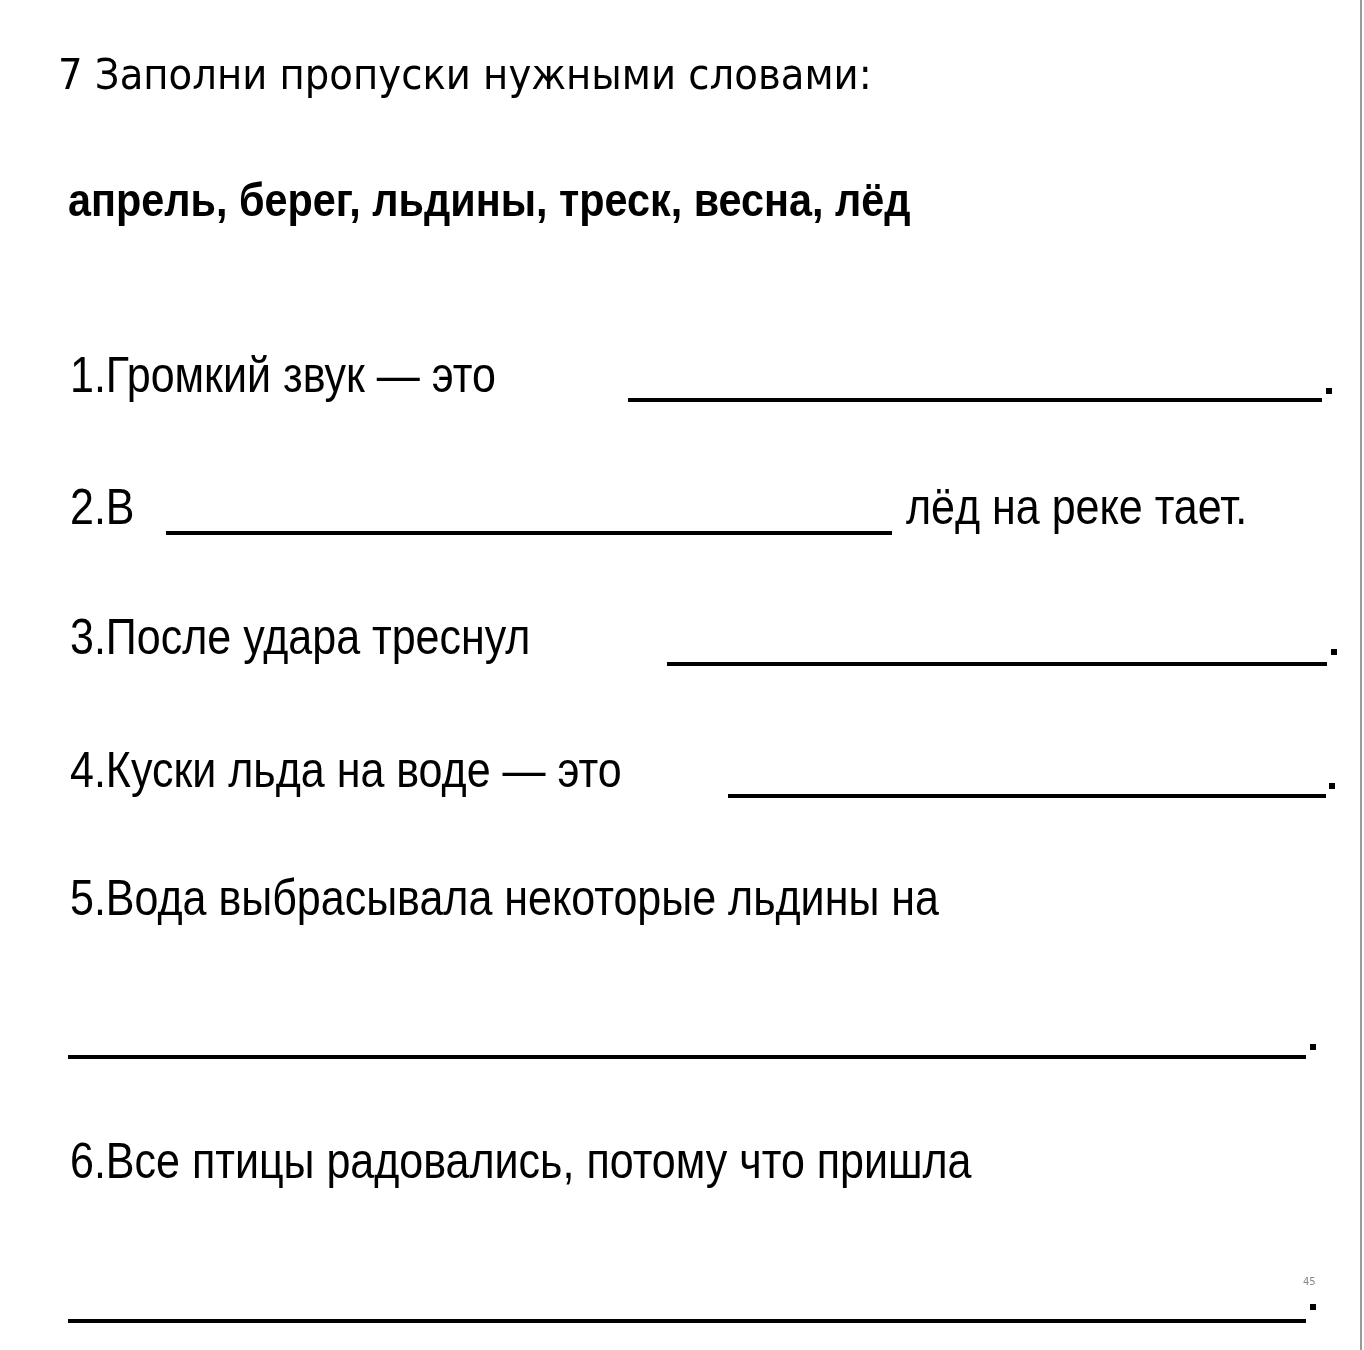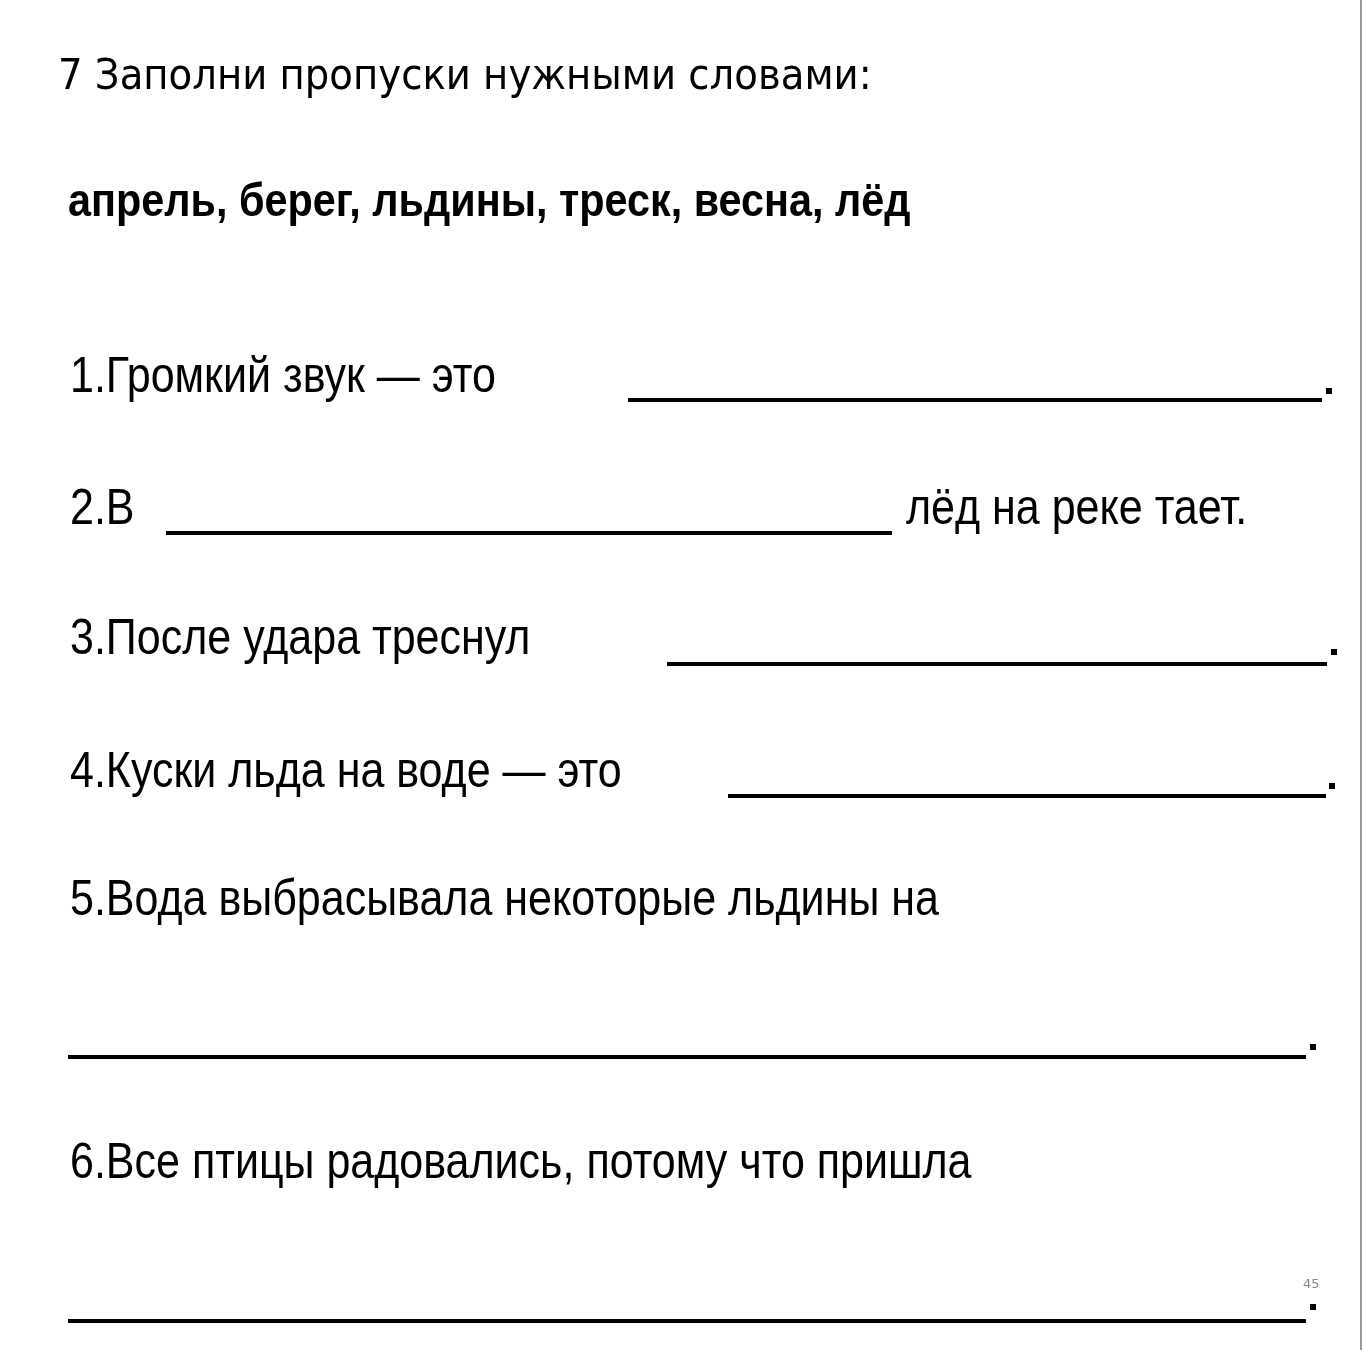--- a/index.html
+++ b/index.html
@@ -3,21 +3,21 @@
 <meta charset="utf-8">
 <style>
   html, body { margin: 0; padding: 0; background: #ffffff; }
   body { width: 1364px; height: 1350px; position: relative; overflow: hidden; font-family: "Liberation Sans", sans-serif; color: #000; }
   .page-edge { position: absolute; left: 1360px; top: 0; width: 2px; height: 1350px; background: #9a9a9a; }
   .title { position: absolute; left: 58px; top: 50px; font-family: "DejaVu Sans", sans-serif; font-size: 42px; letter-spacing: 0px; white-space: nowrap; transform-origin: left top; transform: scaleX(0.92); }
   .wordbank { position: absolute; left: 68px; top: 172px; font-size: 47px; font-weight: bold; white-space: nowrap; transform-origin: left top; transform: scaleX(0.88); }
   .line-text { position: absolute; font-size: 50px; white-space: nowrap; transform-origin: left top; transform: scaleX(0.86); }
   .blank { position: absolute; height: 4px; background: #000; }
   .dot { position: absolute; width: 6px; height: 6px; background: #000; }
-  .pagenum { position: absolute; left: 1303px; top: 1276px; font-size: 13px; color: #888; font-family: "DejaVu Sans", sans-serif; }
+  .pagenum { position: absolute; left: 1303px; top: 1276px; font-size: 10px; color: #888; font-family: "DejaVu Sans", sans-serif; }
 </style>
 </head>
 <body>
 
 <div class="page-edge"></div>
 
 <div class="title">7 Заполни пропуски нужными словами:</div>
 
 <div class="wordbank">апрель, берег, льдины, треск, весна, лёд</div>
 

